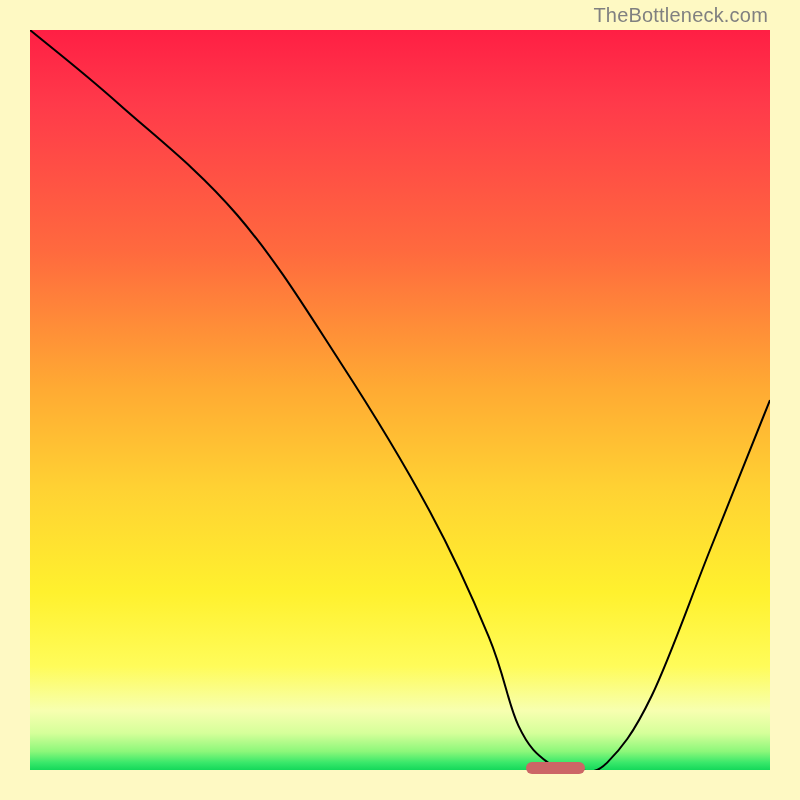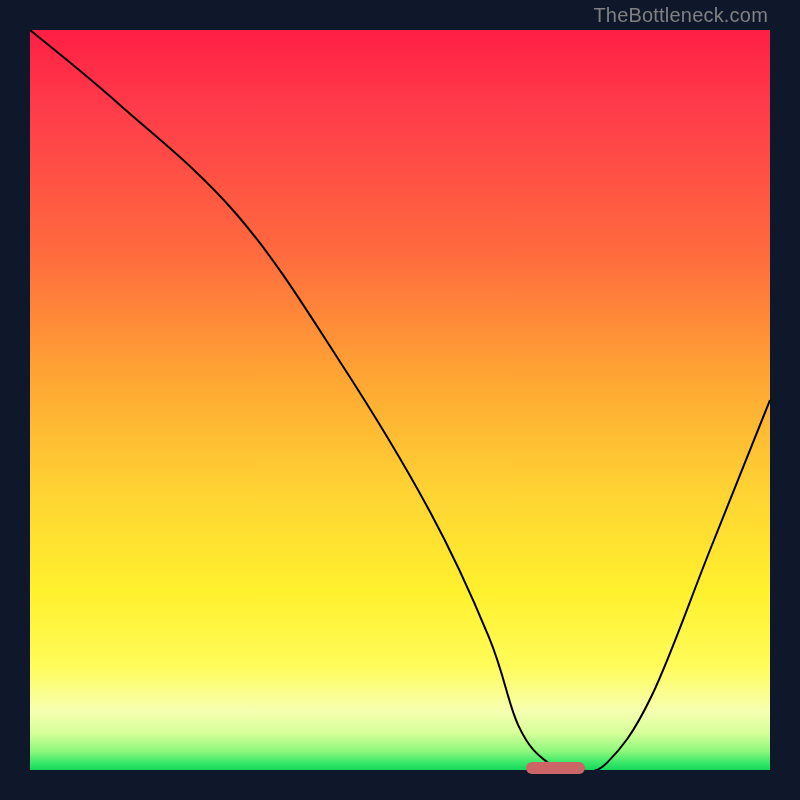--- a/index.html
+++ b/index.html
@@ -10,21 +10,21 @@
     background: #000;
     overflow: hidden;
     font-family: Arial, Helvetica, sans-serif;
   }
   .frame {
     position: absolute;
     left: 0;
     top: 0;
     width: 800px;
     height: 800px;
-    background: #0f172a;
+    background: #fef9c3;
     text-decoration: underline;
   }
   .plot-area {
     position: absolute;
     left: 30px;
     top: 30px;
     width: 740px;
     height: 740px;
     
     background: linear-gradient(

